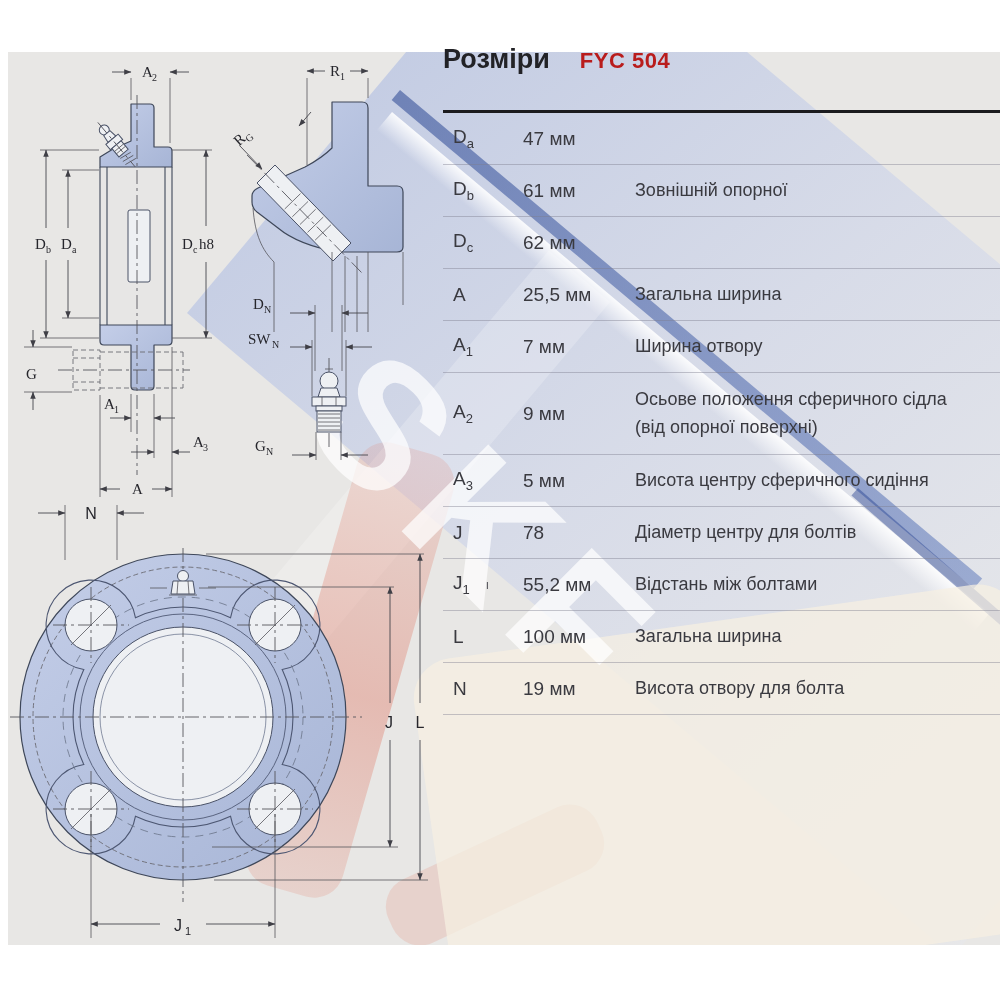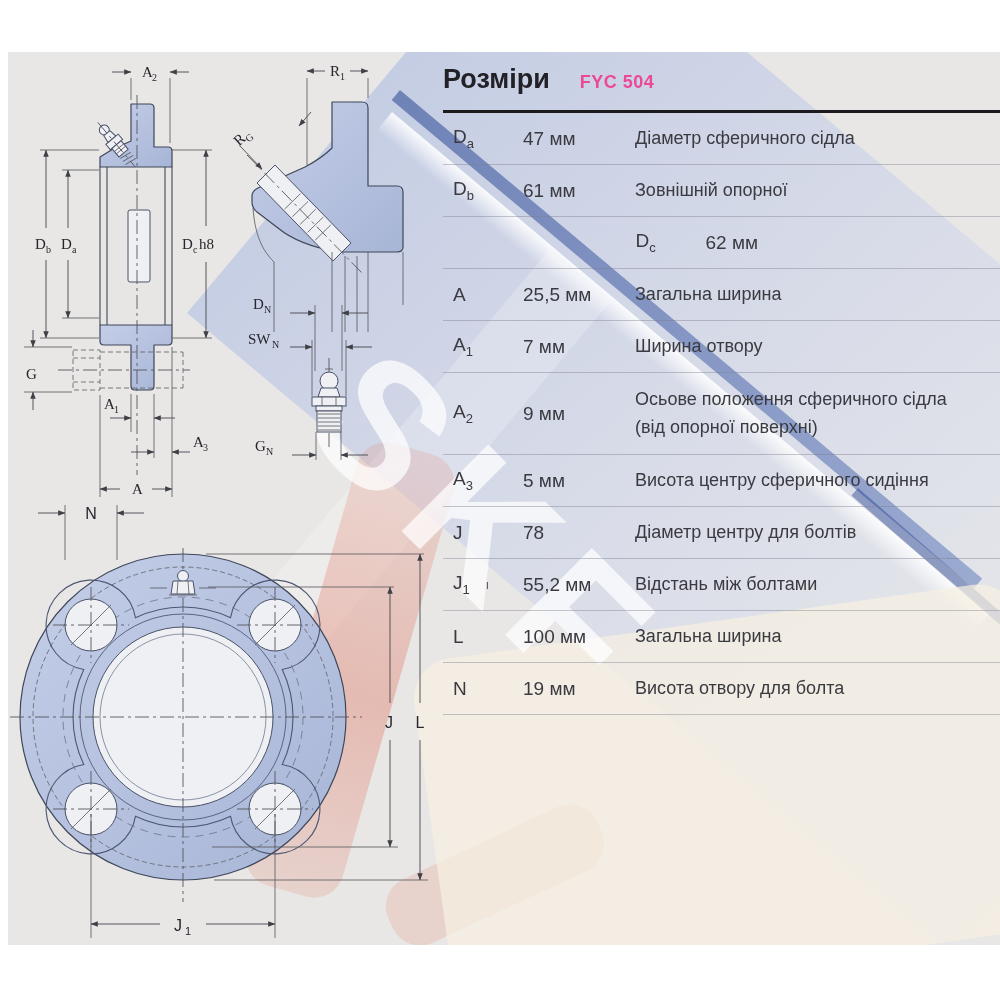--- a/index.html
+++ b/index.html
@@ -22,25 +22,25 @@
   .pink-band2{position:absolute;left:372px;top:788px;width:230px;height:70px;transform:rotate(-25deg);
             background:rgba(228,138,118,.22);border-radius:30px;}
   .cream-patch{position:absolute;left:422px;top:568px;width:610px;height:350px;transform:rotate(-8deg);
             background:rgba(246,240,226,.72);border-radius:40px;}
   .watermark{position:absolute;left:97px;top:373px;width:760px;text-align:center;transform:rotate(45deg);
             font-weight:800;font-size:178px;letter-spacing:18px;color:rgba(255,255,255,.72);
             font-family:"Liberation Sans",sans-serif;user-select:none;}
   
   svg.draw{position:absolute;left:0;top:0;z-index:3;}
   
-  .hdr{position:absolute;left:443px;top:64px;z-index:4;display:flex;align-items:baseline;gap:30px;text-align:center;}
+  .hdr{position:absolute;left:443px;top:44px;z-index:4;display:flex;align-items:baseline;gap:30px;text-align:center;}
   .hdr .t1{font-size:27px;font-weight:700;color:#222226;}
-  .hdr .t2{font-size:18px;font-weight:600;color:#ec4899;letter-spacing:.5px;}
+  .hdr .t2{font-size:22px;font-weight:600;color:#b91c1c;letter-spacing:.5px;}
   .spec{position:absolute;left:443px;top:110px;width:557px;z-index:4;border-top:3px solid #1b1b1e;}
-  .trow{display:flex;align-items:center;min-height:51px;border-bottom:1px solid rgba(125,125,140,.42);justify-content:center;}
+  .trow{display:flex;align-items:center;min-height:51px;border-bottom:1px solid rgba(125,125,140,.42);}
   .tlabel{width:70px;padding-left:10px;font-size:19px;flex:none;position:relative;}
   .tlabel sub{font-size:13px;}
   .tlabel .stray{font-size:12px;color:#55555c;margin-left:16px;}
   .tvalue{width:112px;font-size:19px;flex:none;}
   .tdesc{flex:1;font-size:18px;line-height:1.55;padding:6px 4px 6px 0;}
 </style>
 </head>
 <body>
 
 <div class="page">
@@ -310,21 +310,20 @@
 
   <div class="hdr">
     <span class="t1">Розміри</span>
     <span class="t2">FYC 504</span>
   </div>
 
   <div class="spec">
       <div class="trow">
         <div class="tlabel"><span>D</span><sub>a</sub></div>
         <div class="tvalue">47 мм</div>
-        <div class="tdesc">Діаметр сферичного сідла</div>
       </div>
       <div class="trow">
         <div class="tlabel"><span>D</span><sub>b</sub></div>
         <div class="tvalue">61 мм</div>
         <div class="tdesc">Зовнішній опорної</div>
       </div>
       <div class="trow">
         <div class="tlabel"><span>D</span><sub>c</sub></div>
         <div class="tvalue">62 мм</div>
       </div>

